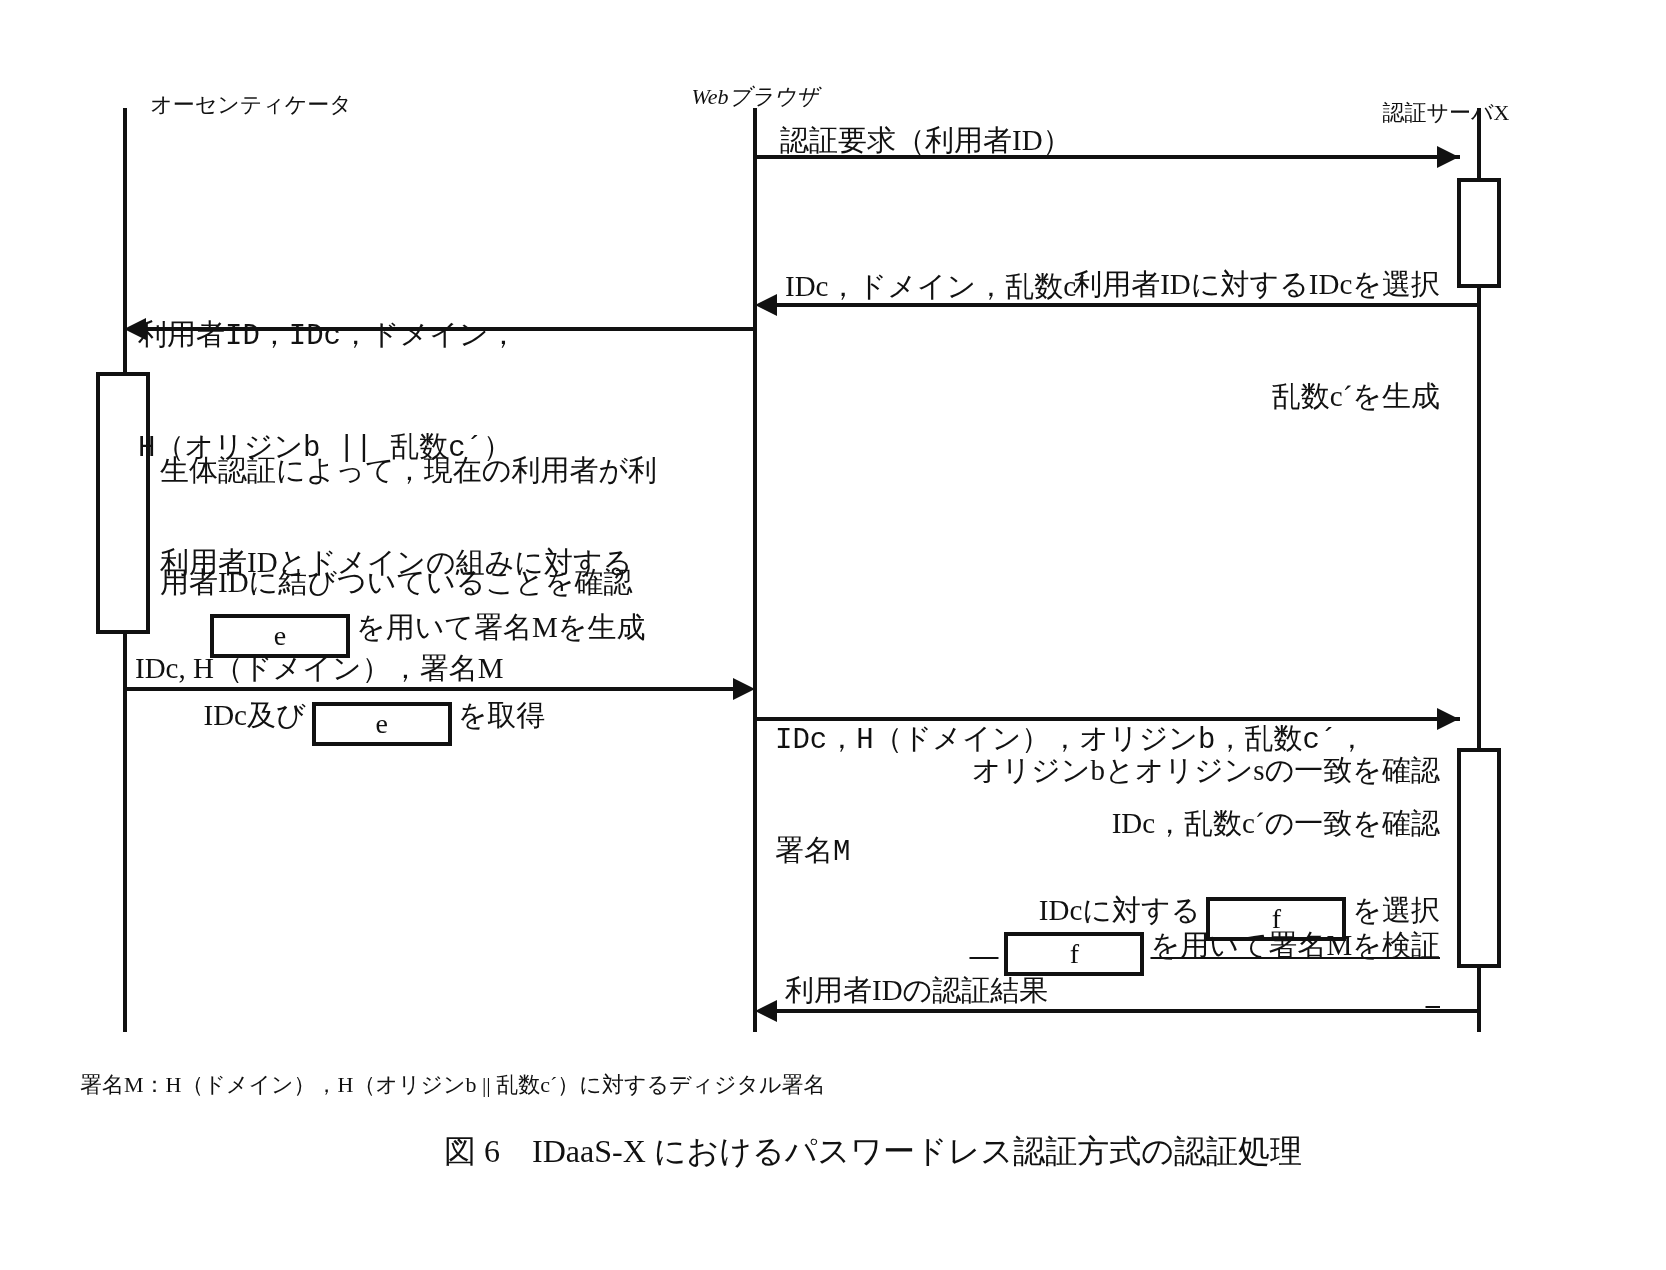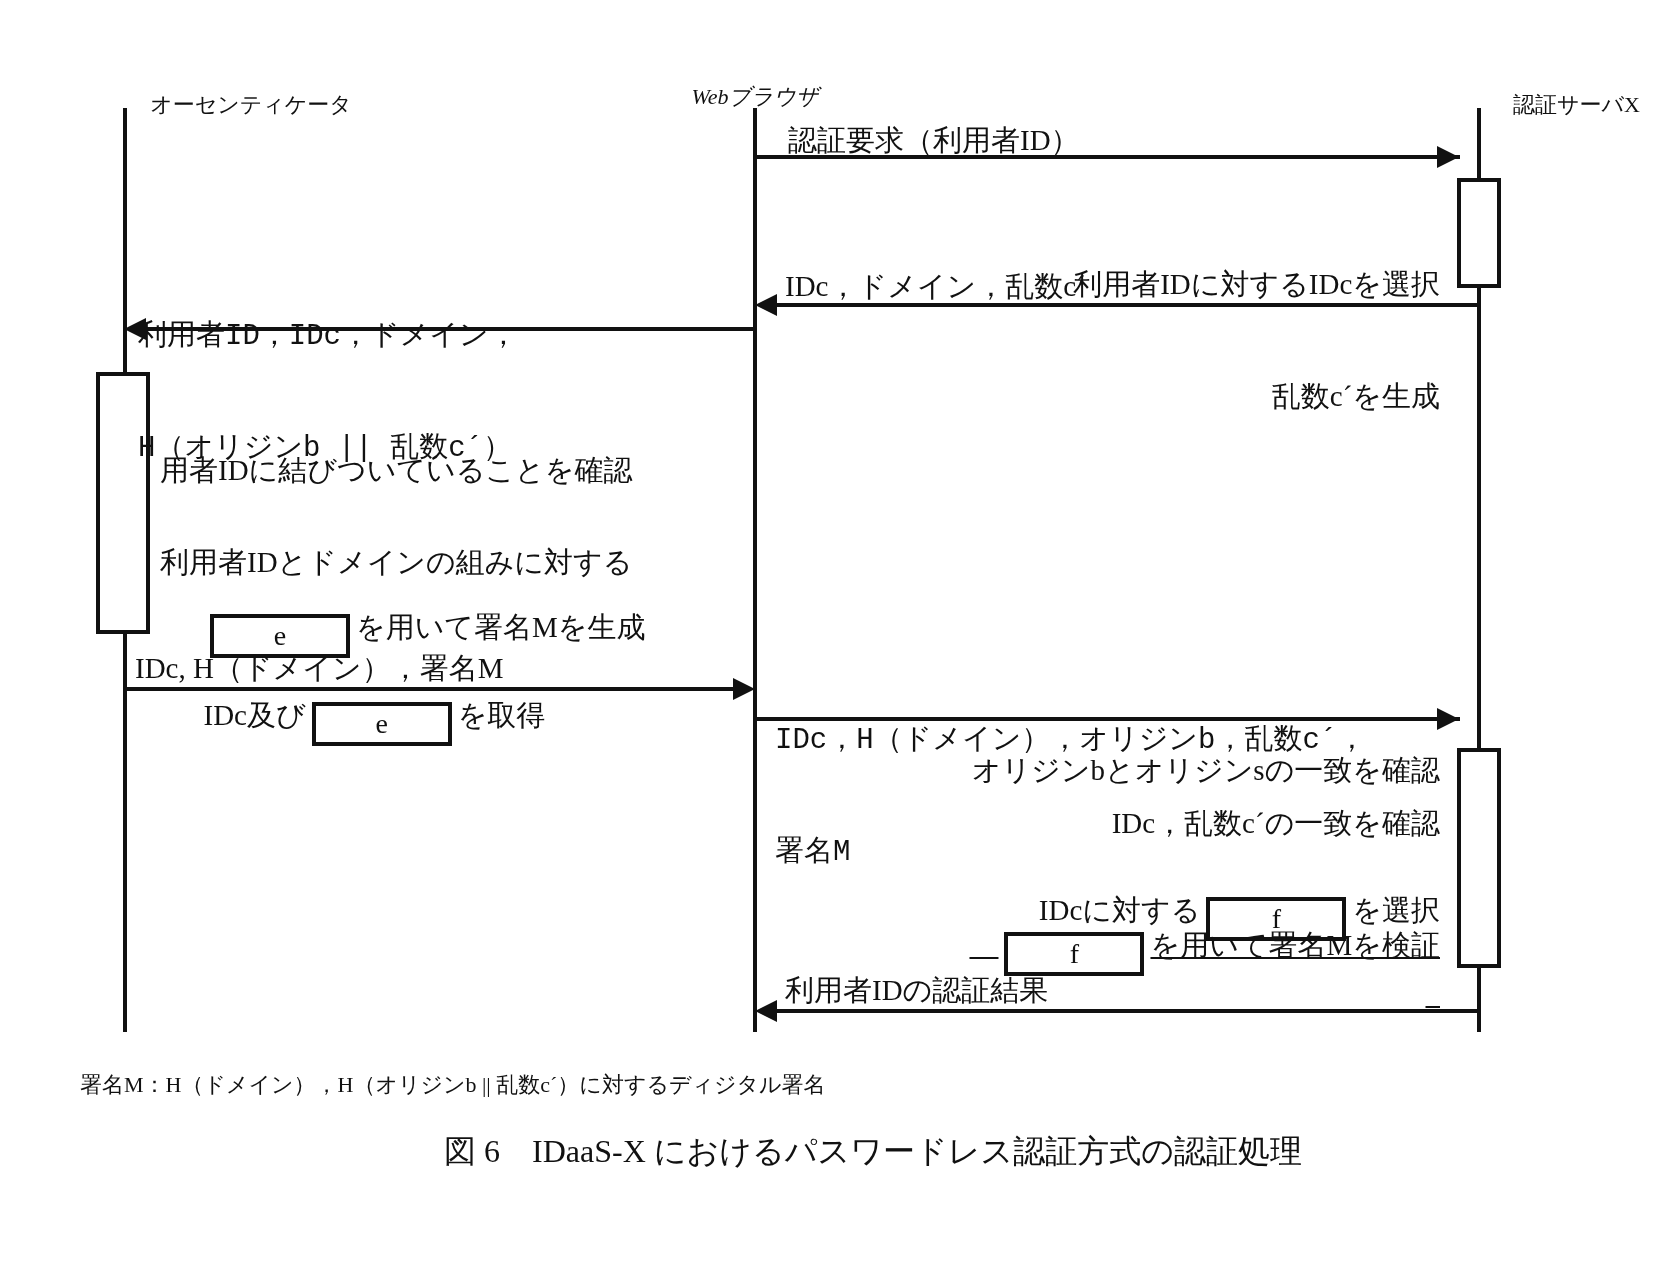--- a/index.html
+++ b/index.html
@@ -100,55 +100,56 @@
 <div id="stage">
 
   <div class="actor-head" style="left:20px;top:68px;width:440px;">
     <span>オーセンティケータ</span>
   </div>
 
   <div class="actor-head" style="left:440px;top:36px;width:630px;font-style:italic;">
     <div>Webブラウザ</div>
   </div>
 
-  <div class="actor-head" style="left:1230px;top:68px;width:410px;text-align:right;">
+  <div class="actor-head" style="left:1230px;top:76px;width:410px;">
     <span>認証サーバX</span>
   </div>
 
   <div class="lifeline" style="left:123px;top:108px;height:924px;"></div>
   <div class="lifeline" style="left:753px;top:108px;height:924px;"></div>
   <div class="lifeline" style="left:1477px;top:108px;height:924px;"></div>
 
   <div class="activation" style="left:1457px;top:178px;width:44px;height:110px;"></div>
 
   <div class="activation" style="left:96px;top:372px;width:54px;height:262px;"></div>
 
   <div class="activation" style="left:1457px;top:748px;width:44px;height:220px;"></div>
 
-  <div class="label" style="left:780px;top:122px;margin-left:8px;">認証要求（利用者ID）</div>
+  <div class="label" style="left:780px;top:122px;">認証要求（利用者ID）</div>
   <div class="msg-line" style="left:755px;top:155px;width:705px;"></div>
   <div class="arrow-head arrow-right" style="left:1437px;top:146px;"></div>
 
   <div class="label right" style="left:840px;top:192px;width:600px;">
     <div>利用者IDに対するIDcを選択</div>
     <div>乱数c´を生成</div>
   </div>
 
   <div class="label" style="left:785px;top:268px;">IDc，ドメイン，乱数c´</div>
   <div class="msg-line" style="left:775px;top:303px;width:702px;"></div>
   <div class="arrow-head arrow-left" style="left:755px;top:294px;"></div>
 
   <div class="label" style="left:138px;top:244px;font-family:Liberation Mono, monospace;">
     <div>利用者ID，IDc，ドメイン，</div>
     <div>H（オリジンb || 乱数c´）</div>
   </div>
   <div class="msg-line" style="left:145px;top:327px;width:610px;"></div>
   <div class="arrow-head arrow-left" style="left:124px;top:318px;"></div>
 
   <div class="label" style="left:160px;top:378px;">
+    <div>生体認証によって，現在の利用者が利</div>
     <div>用者IDに結びついていることを確認</div>
   </div>
 
   <div class="label" style="left:160px;top:470px;">
     <div>利用者IDとドメインの組みに対する</div>
     <div style="margin-top:4px;">
       <span>IDc及び</span><span class="blank">e</span><span>を取得</span>
     </div>
   </div>
 

